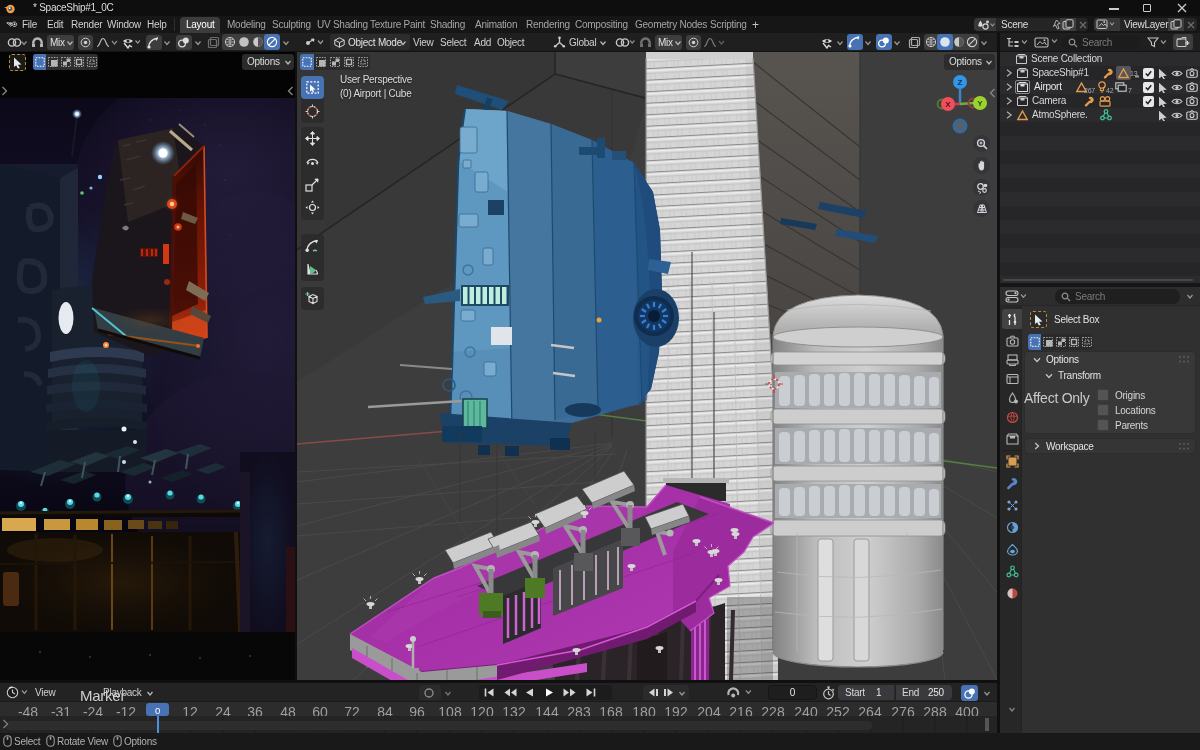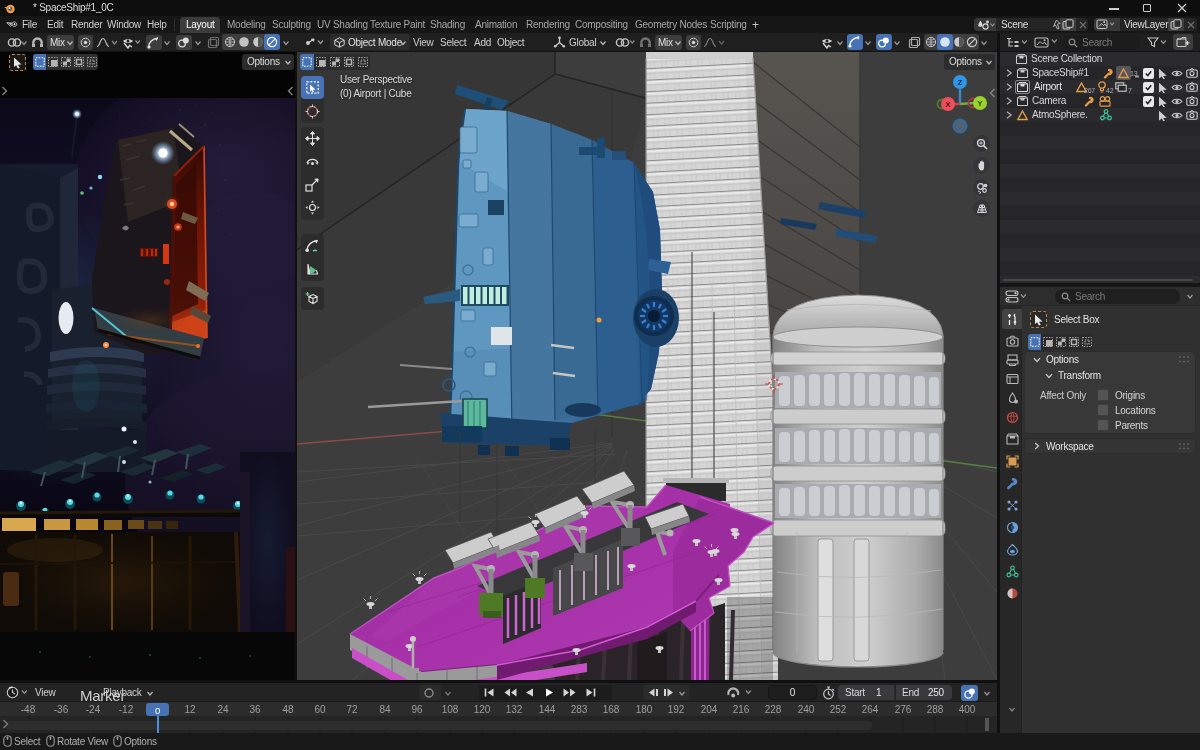--- a/index.html
+++ b/index.html
@@ -1357,21 +1357,21 @@
           <circle cx="10" cy="2" r="1"></circle>
           <circle cx="2" cy="6.5" r="1"></circle>
           <circle cx="6" cy="6.5" r="1"></circle>
           <circle cx="10" cy="6.5" r="1"></circle>
         </g>
       </svg>
 <svg class="abs" style="left:45px;top:86px" width="8" height="6" viewBox="0 0 8 6">
         <path d="M1,1.2 L4,4.5 L7,1.2" stroke="#c5c5c5" stroke-width="1.3" fill="none"></path>
       </svg>
 <div class="abs txt" style="left:58px;top:83px;font-size:10px;color:#e0e0e0">Transform</div>
-<div class="abs txt" style="left:40px;top:103px;font-size:10px;color:#cacaca">Affect Only</div>
+<div class="abs txt" style="left:24px;top:103px;font-size:14px;color:#cacaca">Affect Only</div>
 <div class="abs" style="left:97px;top:102px;width:12px;height:12px;background:#545454;border:1px solid #3d3d3d;border-radius:2px"></div>
 <div class="abs txt" style="left:115px;top:103px;font-size:10px;color:#d5d5d5">Origins</div>
 <div class="abs" style="left:97px;top:117px;width:12px;height:12px;background:#545454;border:1px solid #3d3d3d;border-radius:2px"></div>
 <div class="abs txt" style="left:115px;top:118px;font-size:10px;color:#d5d5d5">Locations</div>
 <div class="abs" style="left:97px;top:132px;width:12px;height:12px;background:#545454;border:1px solid #3d3d3d;border-radius:2px"></div>
 <div class="abs txt" style="left:115px;top:133px;font-size:10px;color:#d5d5d5">Parents</div>
 
 <div class="abs" style="left:24px;top:151px;width:172px;height:16px;background:#353535;border-radius:4px;border:1px solid #2c2c2c"></div>
 <svg class="abs" style="left:34px;top:155px" width="6" height="8" viewBox="0 0 6 8">
         <path d="M1.2,1 L4.5,4 L1.2,7" stroke="#c5c5c5" stroke-width="1.3" fill="none"></path>
@@ -1470,23 +1470,23 @@
 <div class="abs" style="left:961px;top:2px;width:17px;height:16px;background:#4772b3;border-radius:3px"></div>
 <svg class="abs" style="left:963px;top:4px" width="13" height="13" viewBox="0 0 13 13">
         <circle cx="5.5" cy="7.5" r="3.6" fill="none" stroke="#fff" stroke-width="1.3"></circle>
         <circle cx="8.8" cy="4.5" r="3" fill="#fff"></circle>
       </svg>
 <svg class="abs" style="left:983px;top:8px" width="8" height="6" viewBox="0 0 8 6">
         <path d="M1.5,1 L4,4 L6.5,1" stroke="#999" stroke-width="1.2" fill="none"></path>
       </svg>
 
 <div class="abs" style="left:0;top:19px;width:997px;height:14px;background:#2c2c2c"></div>
-<div id="ruler" class="abs" style="left:0;top:19px;width:997px;height:14px;font-size:10px;color:#9f9f9f">
+<div id="ruler" class="abs" style="left:0;top:19px;width:997px;height:14px;font-size:14px;color:#9f9f9f">
         <span style="position:absolute;left:28px;top:2px;transform:translateX(-50%)">-48</span>
-        <span style="position:absolute;left:61px;top:2px;transform:translateX(-50%)">-36</span>
+        <span style="position:absolute;left:61px;top:2px;transform:translateX(-50%)">-31</span>
         <span style="position:absolute;left:93px;top:2px;transform:translateX(-50%)">-24</span>
         <span style="position:absolute;left:126px;top:2px;transform:translateX(-50%)">-12</span>
         <span style="position:absolute;left:158px;top:2px;transform:translateX(-50%)">0</span>
         <span style="position:absolute;left:190px;top:2px;transform:translateX(-50%)">12</span>
         <span style="position:absolute;left:223px;top:2px;transform:translateX(-50%)">24</span>
         <span style="position:absolute;left:255px;top:2px;transform:translateX(-50%)">36</span>
         <span style="position:absolute;left:288px;top:2px;transform:translateX(-50%)">48</span>
         <span style="position:absolute;left:320px;top:2px;transform:translateX(-50%)">60</span>
         <span style="position:absolute;left:352px;top:2px;transform:translateX(-50%)">72</span>
         <span style="position:absolute;left:385px;top:2px;transform:translateX(-50%)">84</span>

